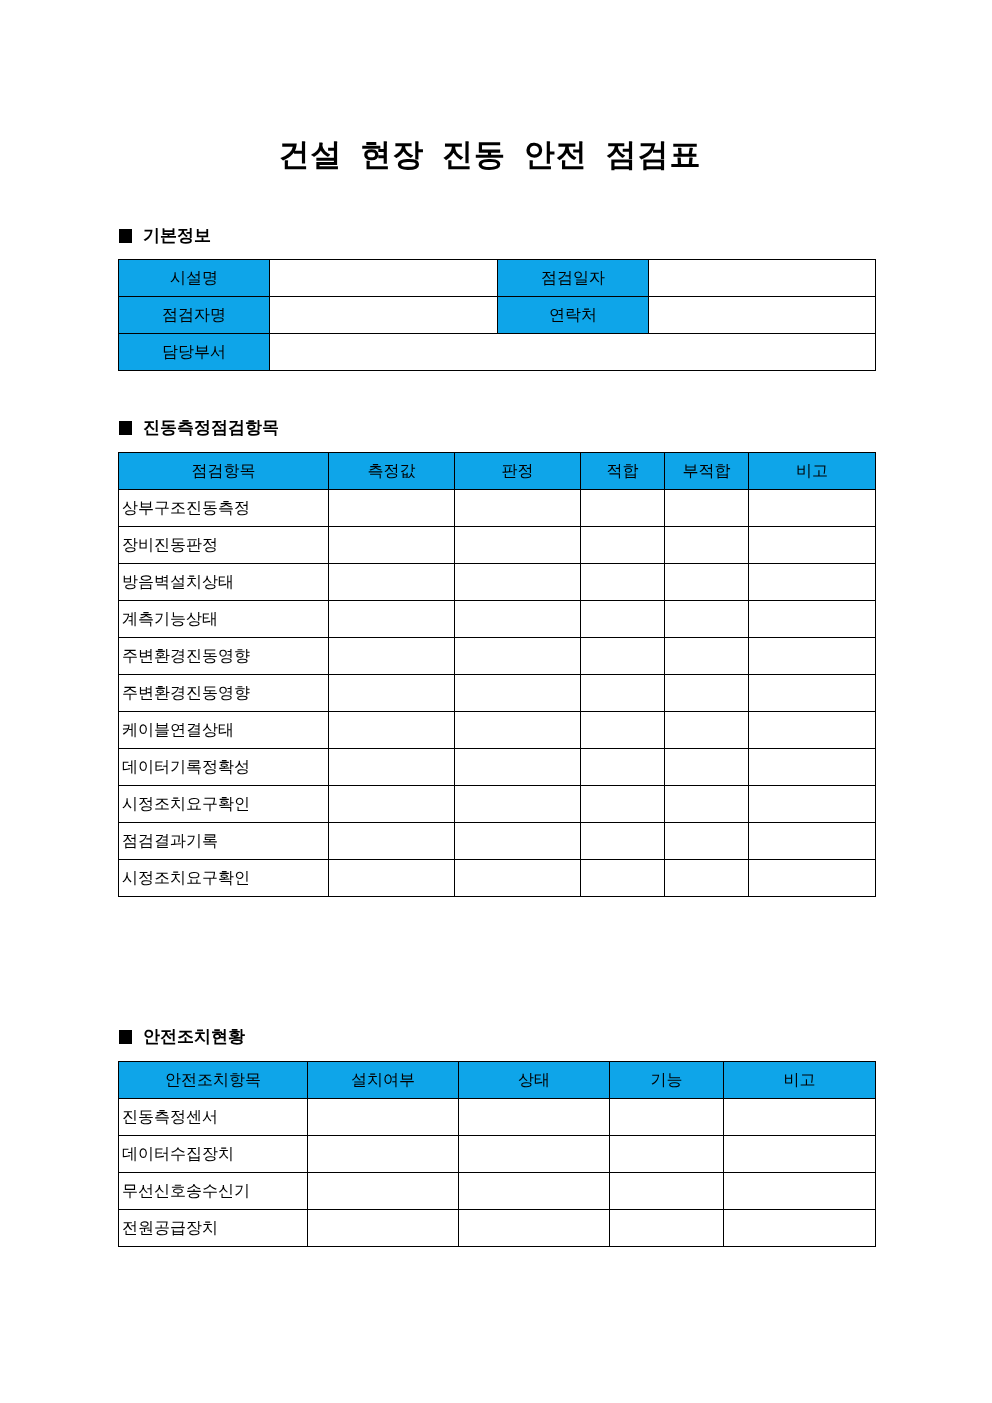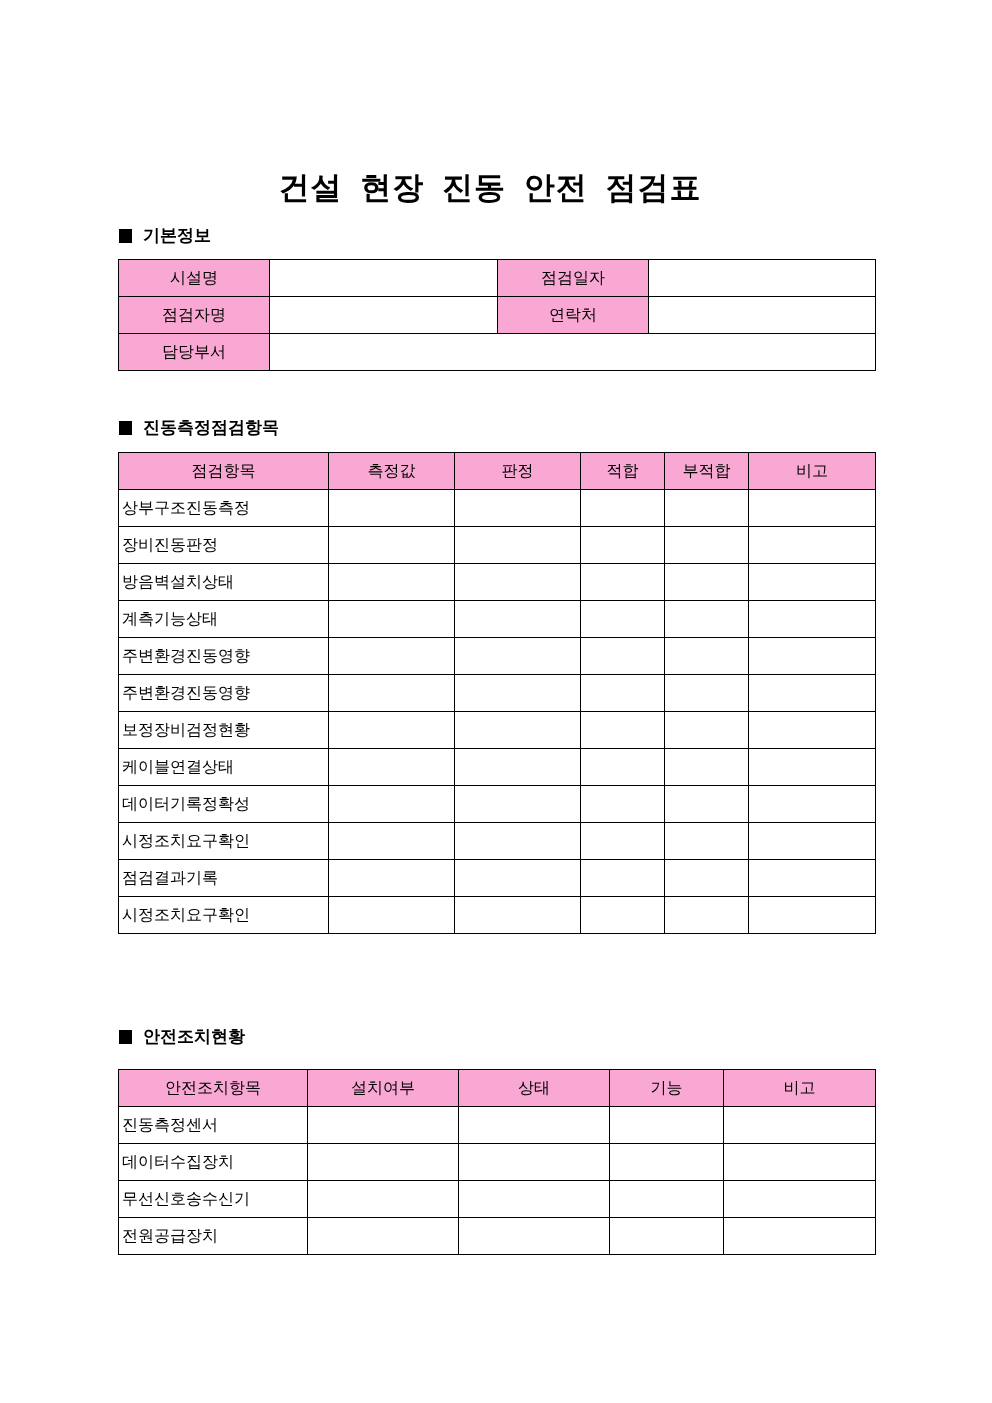--- a/index.html
+++ b/index.html
@@ -18,21 +18,20 @@
     .page-title {
       position: absolute;
       top: 134px;
       left: 0;
       width: 980px;
       text-align: center;
       font-size: 31px;
       font-weight: bold;
       letter-spacing: 1px;
       word-spacing: 6px;
-      margin-top: 33px;
     }
     .section-heading {
       position: absolute;
       left: 119px;
       font-size: 17px;
       font-weight: bold;
       display: flex;
       align-items: center;
     }
     .section-heading .square {
@@ -51,21 +50,21 @@
     }
     td, th {
       border: 1px solid #000;
       font-size: 16px;
       font-weight: normal;
       padding: 0;
       height: 37px;
       box-sizing: border-box;
     }
     th, td.label {
-      background: #f9a8d4;
+      background: #0ea5e9;
       text-align: center;
     }
     td.item {
       text-align: left;
       padding-left: 3px;
     }
     td.blank {
       background: #fff;
     }
   </style>
@@ -173,28 +172,20 @@
       </tr>
       <tr>
         <td class="item">주변환경진동영향</td>
         <td class="blank"></td>
         <td class="blank"></td>
         <td class="blank"></td>
         <td class="blank"></td>
         <td class="blank"></td>
       </tr>
       <tr>
-        <td class="item">보정장비검정현황</td>
-        <td class="blank"></td>
-        <td class="blank"></td>
-        <td class="blank"></td>
-        <td class="blank"></td>
-        <td class="blank"></td>
-      </tr>
-      <tr>
         <td class="item">케이블연결상태</td>
         <td class="blank"></td>
         <td class="blank"></td>
         <td class="blank"></td>
         <td class="blank"></td>
         <td class="blank"></td>
       </tr>
       <tr>
         <td class="item">데이터기록정확성</td>
         <td class="blank"></td>
@@ -228,21 +219,21 @@
         <td class="blank"></td>
       </tr>
     </tbody>
 </table>
 
 <div class="section-heading" style="top:1025px;">
   <span class="square"></span>
   <span>안전조치현황</span>
 </div>
 
-<table style="top:1061px;margin-top:8px;">
+<table style="top:1061px;">
   <colgroup>
     <col style="width:189px">
     <col style="width:151px">
     <col style="width:151px">
     <col style="width:114px">
     <col style="width:152px">
   </colgroup>
   <thead>
     <tr>
       <th>안전조치항목</th>

